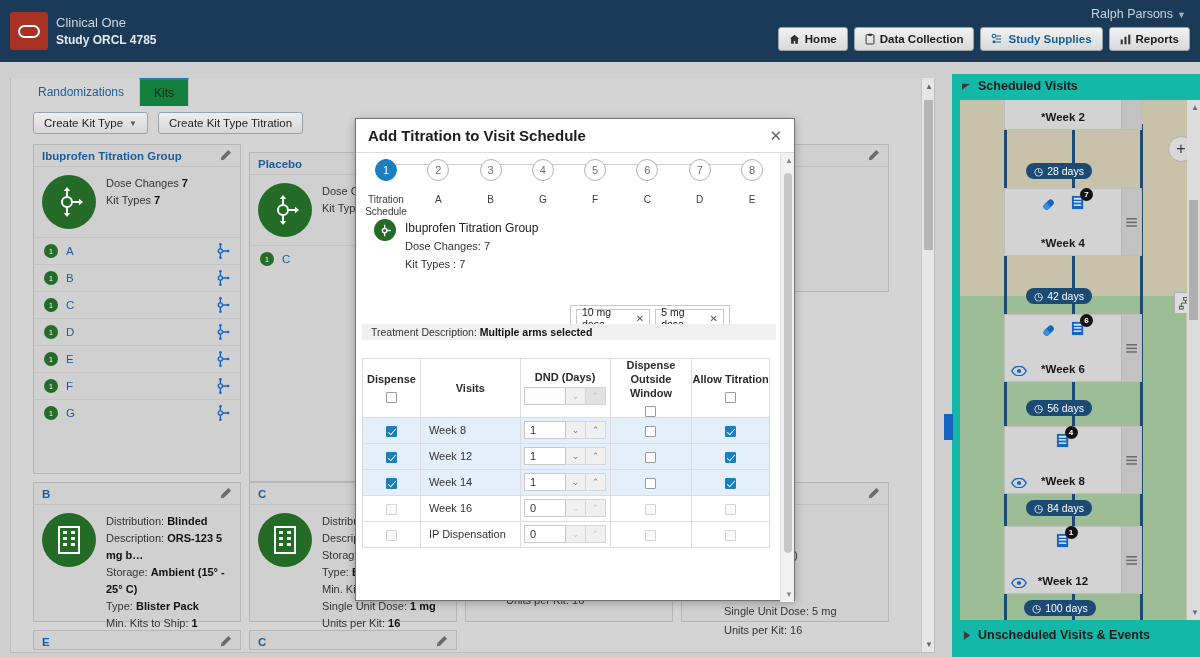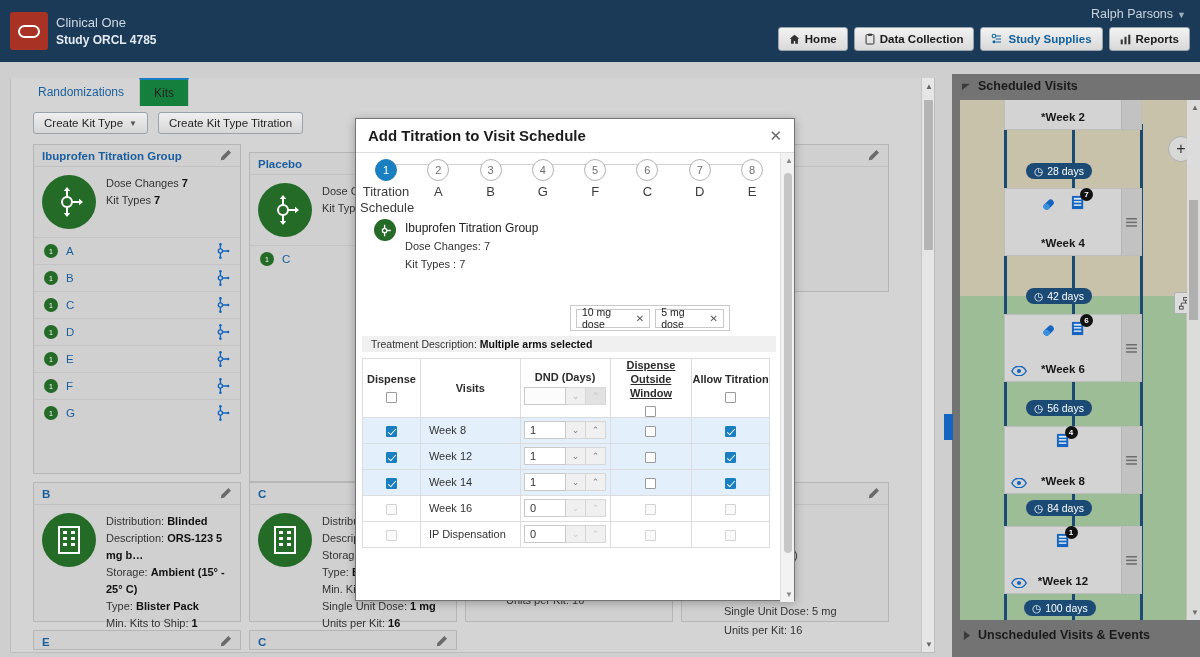--- a/index.html
+++ b/index.html
@@ -111,21 +111,21 @@
   }
   .pane-scroll .thumb{
     position:absolute; left:2px; top:22px; width:9px; height:150px;
     background:#b5b5b5; border-radius:1px;
   }
   .pane-scroll .ar{ position:absolute; left:3px; font-size:8px; color:#666;}
 
   
   .rightpane{
     position:absolute; left:952px; top:12px; width:248px; height:583px;
-    background:#737373;
+    background:#14b8a6;
   }
   .rp-head{
     height:24px; display:flex; align-items:center; gap:7px;
     padding-left:10px; font-size:12.5px; font-weight:bold; color:#1b1b1b;
   }
   .rp-body{
     position:absolute; left:8px; top:26px; width:240px; height:520px;
     background:#c9c2ab; overflow:hidden;
   }
   .rp-green{
@@ -221,21 +221,21 @@
   .stepper{ position:absolute; left:0; top:6px; width:426px; height:56px;}
   .step{
     position:absolute; top:0; width:52px; text-align:center;
   }
   .step .dot{
     width:22px;height:22px;border-radius:50%;
     border:1px solid #b3b3b3; background:#fff; color:#6d6d6d;
     font-size:11px; line-height:20px; margin:0 auto;
   }
   .step.on .dot{ background:#1a7fc1; border-color:#1a7fc1; color:#fff; }
-  .step .lab{ font-size:13px; color:#3b3b3b; margin-top:3px; line-height:1.2;}
+  .step .lab{ font-size:10px; color:#3b3b3b; margin-top:13px; line-height:1.2;}
   .steps-line{
     position:absolute; top:11px; height:1px; background:#cfcfcf;
   }
 
   .grpinfo{ position:absolute; left:18px; top:66px; display:flex; gap:9px;}
   .grpinfo .txt{ font-size:11px; color:#333; line-height:1.6;}
   .grpinfo .txt .t1{ font-size:12px; color:#222; }
   .chips{
     position:absolute; left:214px; top:152px; width:160px; height:26px;
     border:1px solid #c9c9c9; display:flex; align-items:center; gap:5px; padding:0 5px;
@@ -904,21 +904,21 @@
       <span class="chip2">
         <span>10 mg dose</span>
         <span class="x">✕</span>
       </span>
       <span class="chip2">
         <span>5 mg dose</span>
         <span class="x">✕</span>
       </span>
     </div>
 
-    <div class="treatdesc" style="top:183px;padding-left:9px;">
+    <div class="treatdesc" style="top:171px;padding-left:9px;">
       <span>Treatment Description:</span>&nbsp;<b>Multiple arms selected</b>
     </div>
 
     <table class="vt">
       <thead>
         <tr>
           <th style="width:58px;">
             <div>Dispense</div>
             <div style="margin-top:5px;"><span class="cb"></span></div>
           </th>
@@ -927,21 +927,21 @@
           </th>
           <th style="width:90px;">
             <div>DND (Days)</div>
             <div class="spin thspin dis">
               <span class="inp empty"></span>
               <span class="bt">⌄</span>
               <span class="bt" style="background:#e2e2e2;">⌃</span>
             </div>
           </th>
           <th style="width:82px;">
-            <div style="line-height:1.25;text-decoration:underline;">Dispense Outside Window</div>
+            <div style="line-height:1.25;">Dispense Outside Window</div>
             <div style="margin-top:4px;"><span class="cb"></span></div>
           </th>
           <th style="width:78px;">
             <div>Allow Titration</div>
             <div style="margin-top:5px;"><span class="cb"></span></div>
           </th>
         </tr>
       </thead>
       <tbody id="vt-body">
           <tr class="sel">

